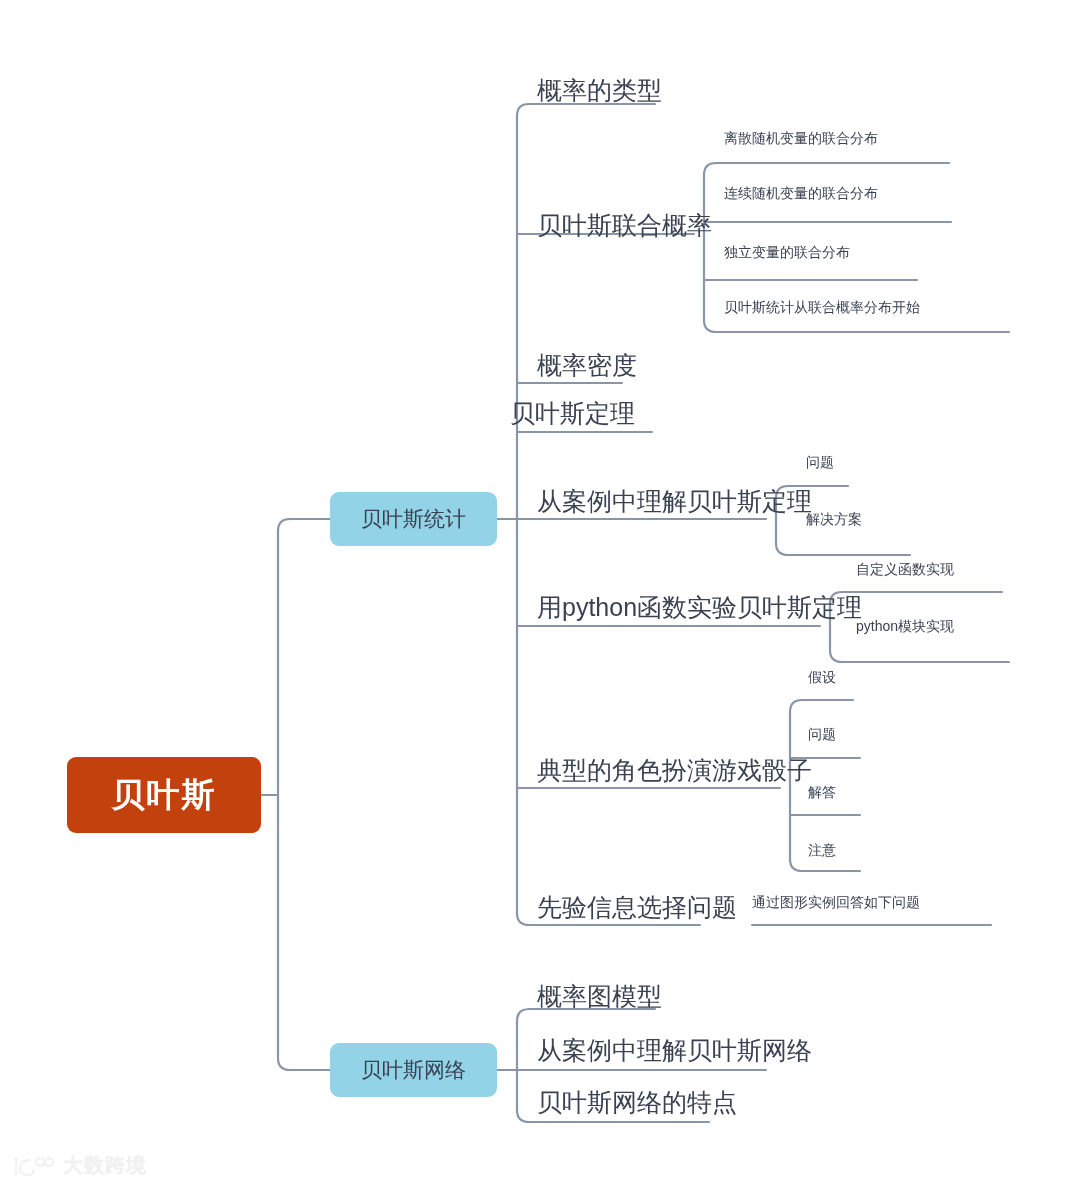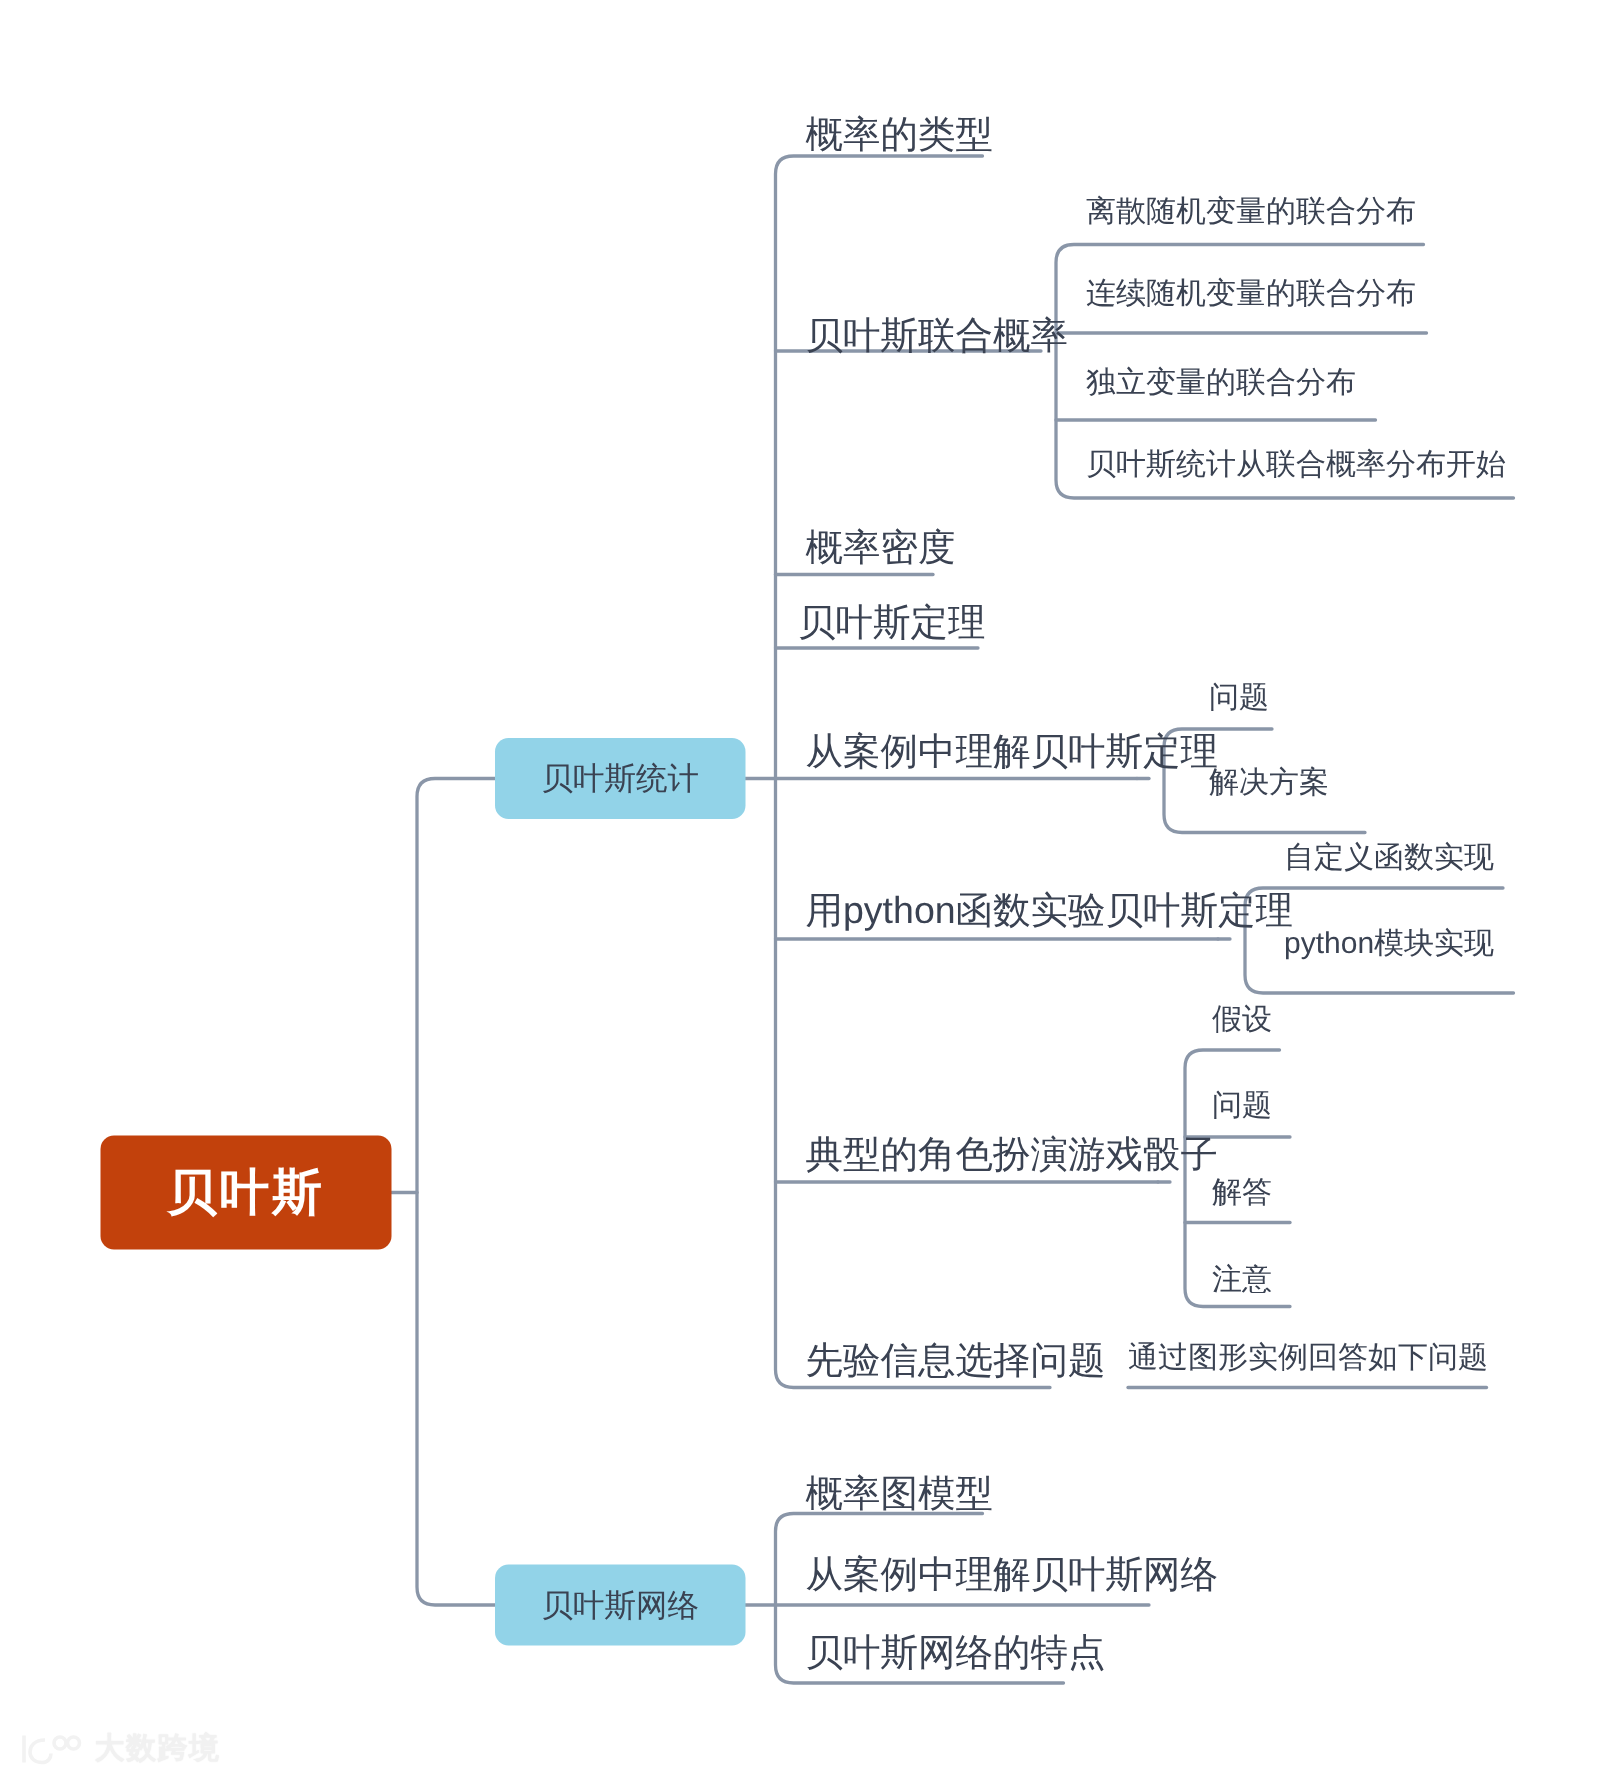--- a/index.html
+++ b/index.html
@@ -35,21 +35,21 @@
   }
 
   .leaf{
     color:#3A4252;
     font-size:19px;
     white-space:nowrap;
     line-height:1;
     display:block;
   }
   .leaf.l3{font-size:25px;}
-  .leaf.l4{font-size:20px;}
+  .leaf.l4{font-size:14px;}
 
   
   .watermark{
     position:absolute;
     left:10px;top:1152px;
     display:flex;align-items:center;
     opacity:1;
     pointer-events:none;
   }
   .wm-logo{
@@ -119,25 +119,25 @@
   <div class="node branch-node" style="left:330px;top:1043px;width:167px;height:54px;">
     <span>贝叶斯网络</span>
   </div>
 
   <div class="node branch-node" style="left:330px;top:492px;width:167px;height:54px;">
     <span>贝叶斯统计</span>
   </div>
 
   <div class="node leaf l3" style="left:537px;top:78px;">概率的类型</div>
 
-  <div class="node leaf l3" style="left:537px;top:213px;font-family:Liberation Mono, monospace;">贝叶斯联合概率</div>
+  <div class="node leaf l3" style="left:537px;top:213px;">贝叶斯联合概率</div>
 
   <div class="node leaf l3" style="left:537px;top:353px;">概率密度</div>
 
-  <div class="node leaf l3" style="left:532px;top:403px;">贝叶斯定理</div>
+  <div class="node leaf l3" style="left:510px;top:403px;font-family:Liberation Mono, monospace;">贝叶斯定理</div>
 
   <div class="node leaf l3" style="left:537px;top:489px;">从案例中理解贝叶斯定理</div>
 
   <div class="node leaf l3" style="left:537px;top:595px;">用python函数实验贝叶斯定理</div>
 
   <div class="node leaf l3" style="left:537px;top:758px;">典型的角色扮演游戏骰子</div>
 
   <div class="node leaf l3" style="left:537px;top:895px;">先验信息选择问题</div>
 
   <div class="node leaf l4" style="left:724px;top:131px;">离散随机变量的联合分布</div>

